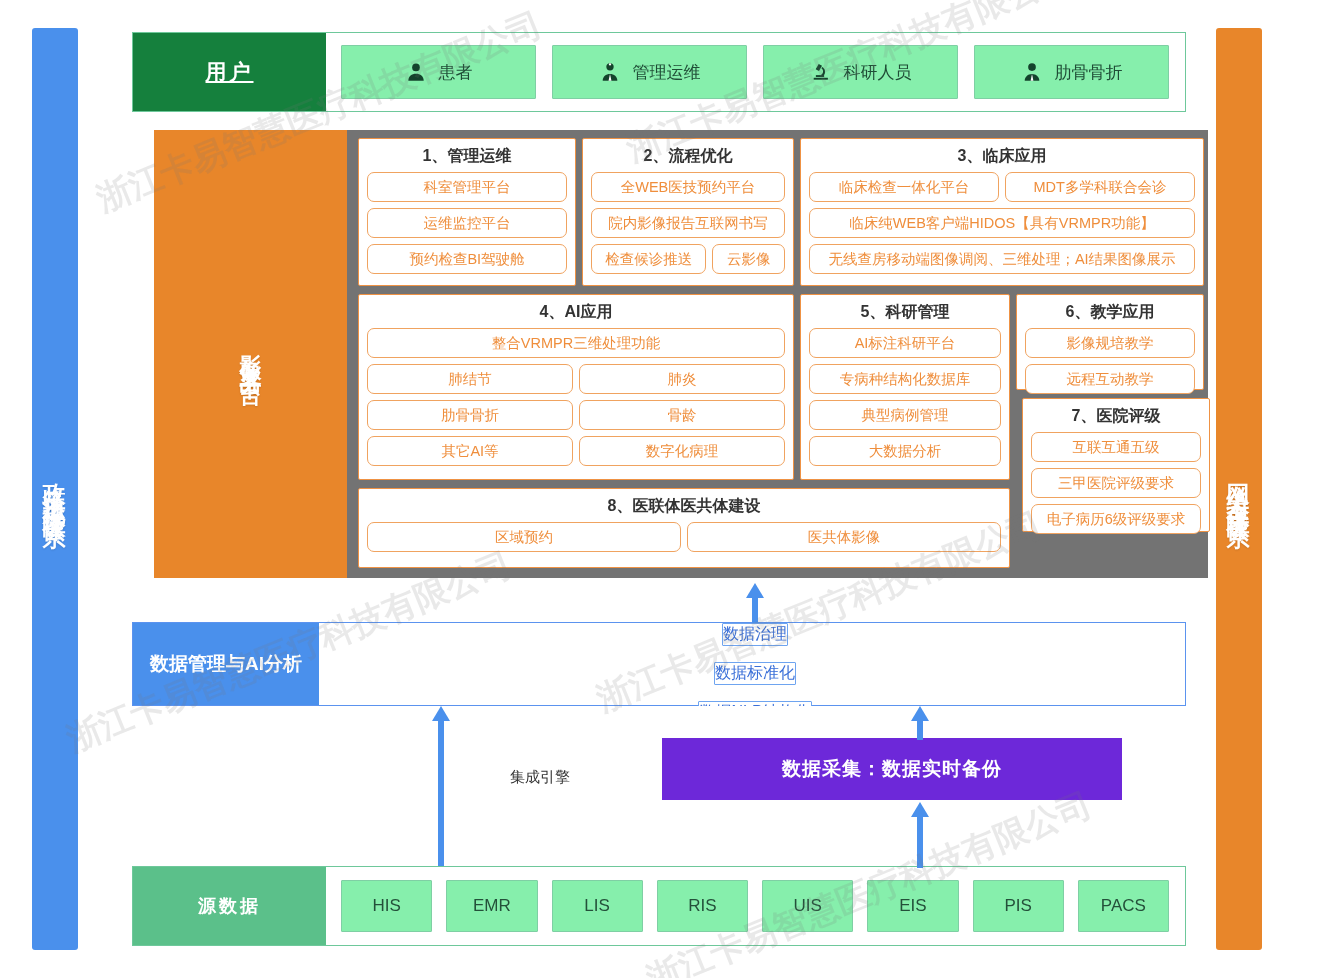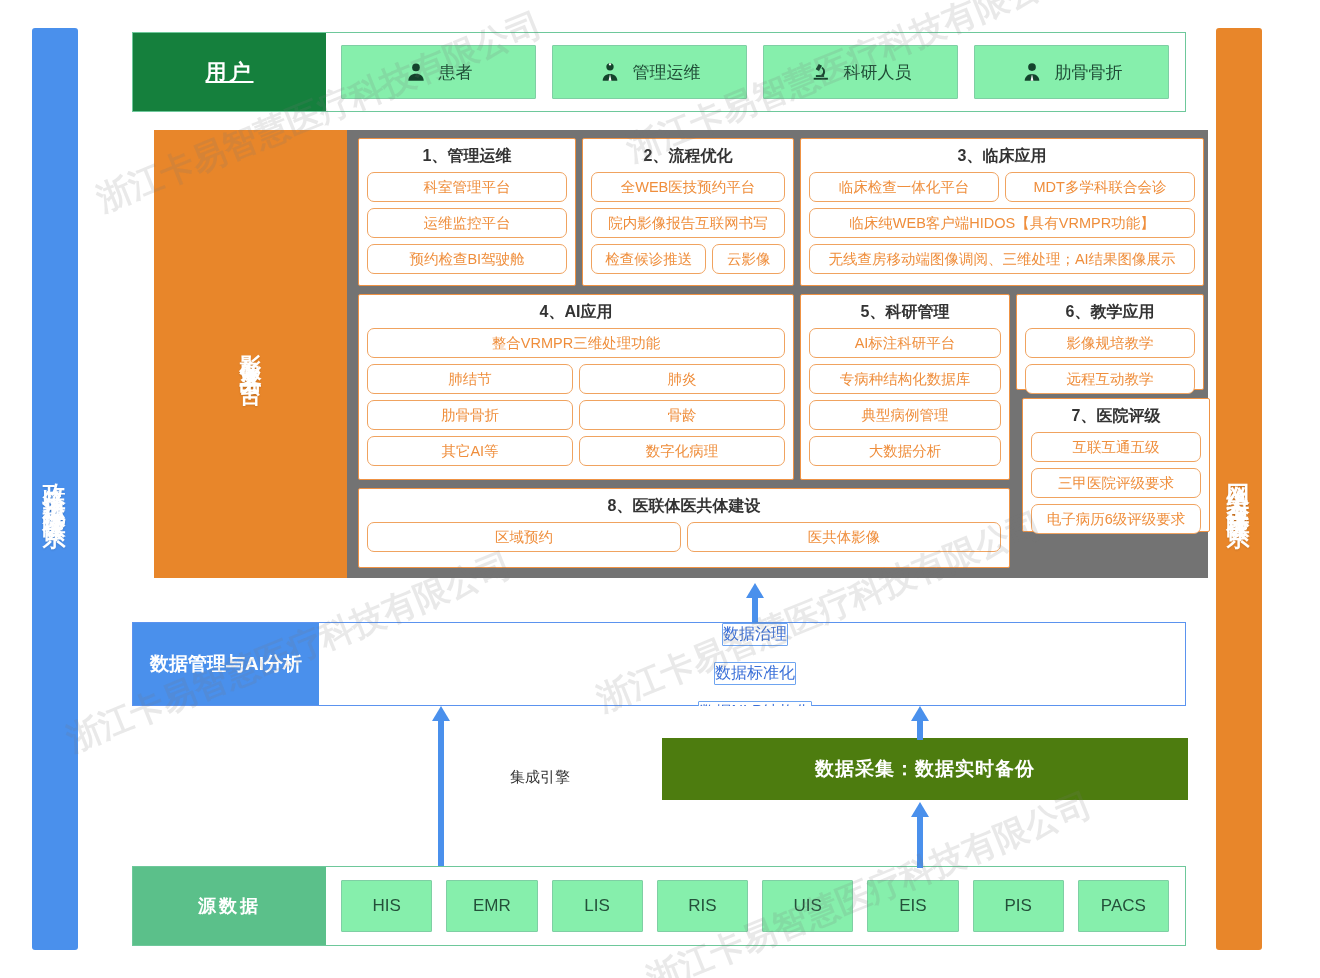--- a/index.html
+++ b/index.html
@@ -78,21 +78,21 @@
   .data-items{position:absolute;left:200px;top:0;right:8px;height:100%;display:flex;align-items:center;gap:16px;padding:0 8px;box-sizing:border-box;flex-direction:column;}
   .data-card{
     flex:1 1 0;height:52px;border:1px solid #6ea4f0;background:#fff;
     display:flex;align-items:center;justify-content:center;
     color:#3a6fd8;font-size:16px;border-radius:1px;
   }
 
   
   #mid-area{left:132px;top:706px;width:1054px;height:160px;background:#fff;}
   #collect-bar{
-    position:absolute;left:530px;top:32px;width:526px;height:62px;background:#4d7c0f;
+    position:absolute;left:530px;top:32px;width:460px;height:62px;background:#6d28d9;
     display:flex;align-items:center;justify-content:center;
     color:#fff;font-weight:700;font-size:19px;letter-spacing:1px;
   }
   #integration-label{
     position:absolute;left:338px;top:62px;width:140px;text-align:center;
     color:#333;font-size:15px;
   }
 
   
   #source-row{left:132px;top:866px;width:1054px;height:80px;border:1px solid #6ec89b;background:#fff;box-sizing:border-box;}

